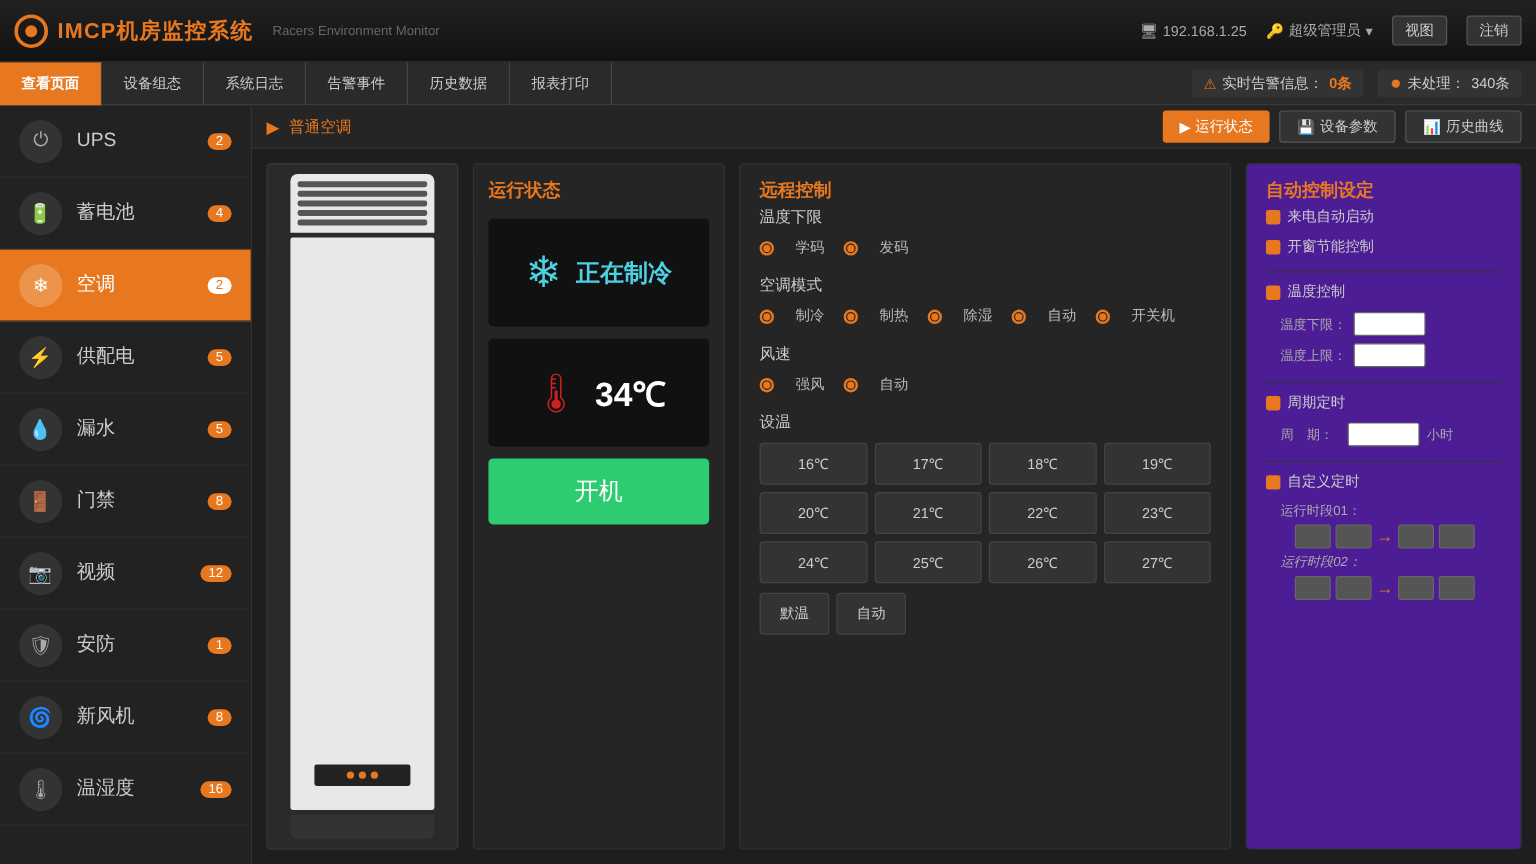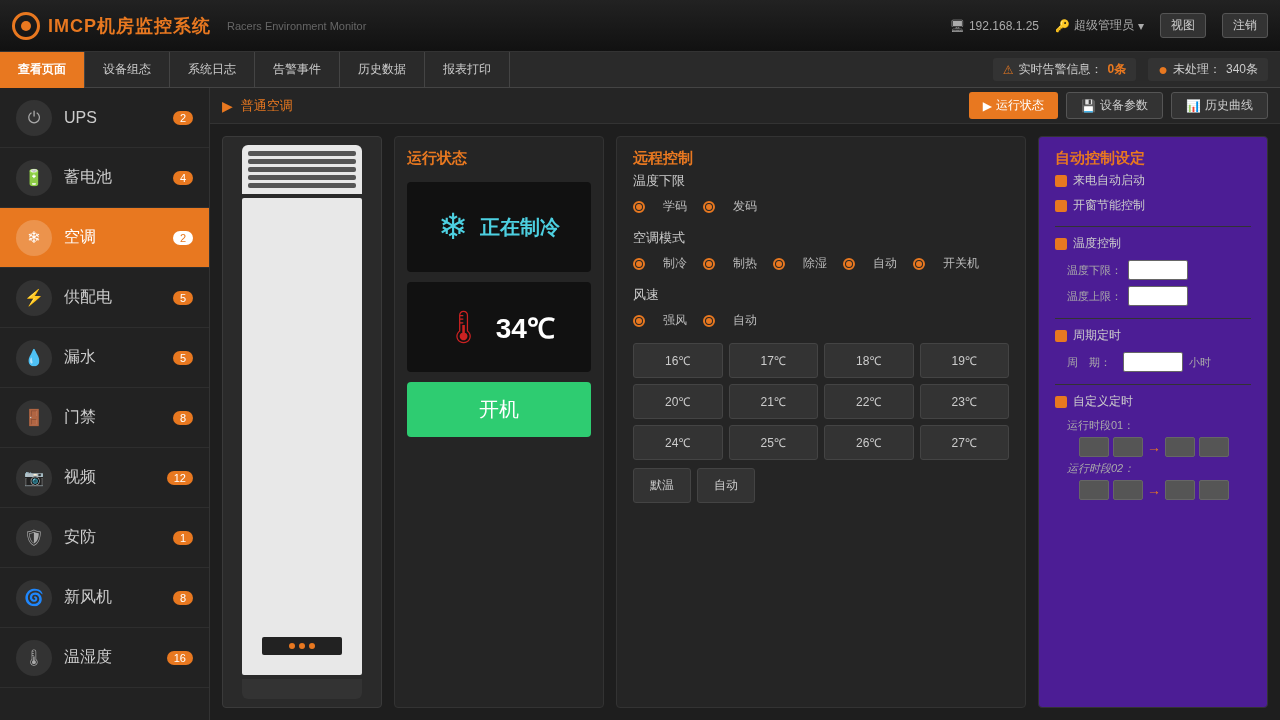--- a/index.html
+++ b/index.html
@@ -771,20 +771,21 @@
               <span class="radio-label">强风</span>
             </div>
             <div class="radio-item">
               <div class="radio-dot checked"></div>
               <span class="radio-label">自动</span>
             </div>
           </div>
         </div>
 
         <div class="remote-section">
+          <div class="remote-section-title">设温</div>
           <div class="temp-buttons">
             <button class="temp-btn">16℃</button>
             <button class="temp-btn">17℃</button>
             <button class="temp-btn">18℃</button>
             <button class="temp-btn">19℃</button>
             <button class="temp-btn">20℃</button>
             <button class="temp-btn">21℃</button>
             <button class="temp-btn">22℃</button>
             <button class="temp-btn">23℃</button>
             <button class="temp-btn">24℃</button>

